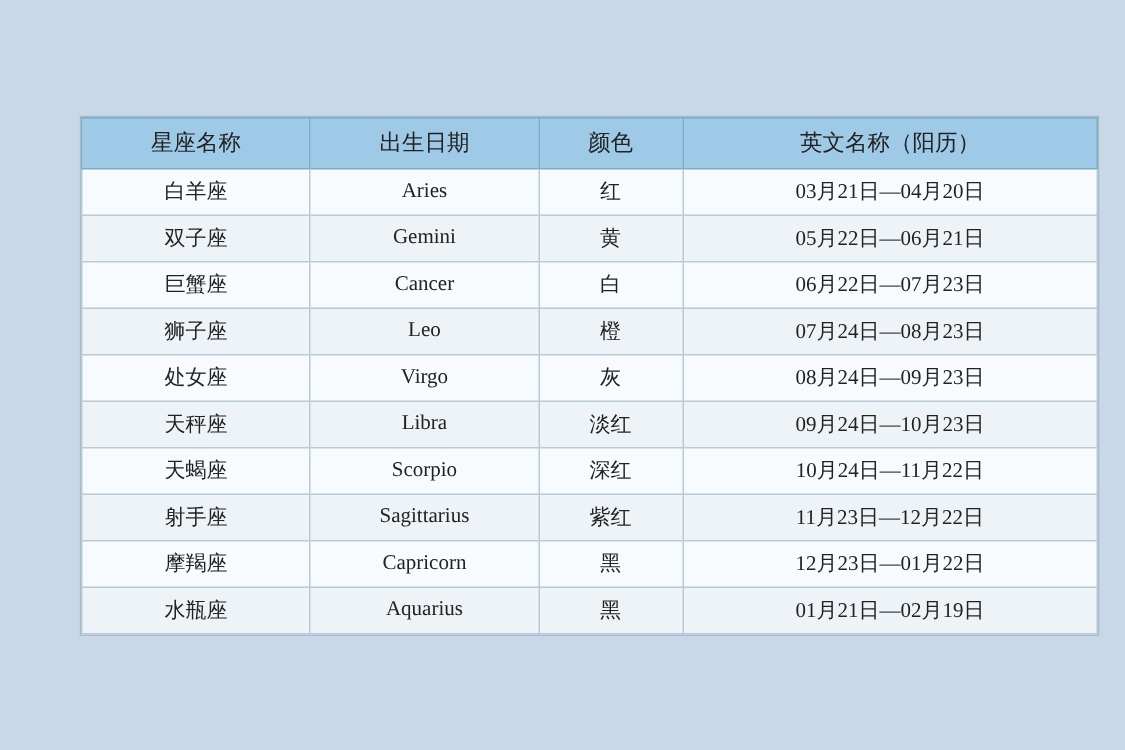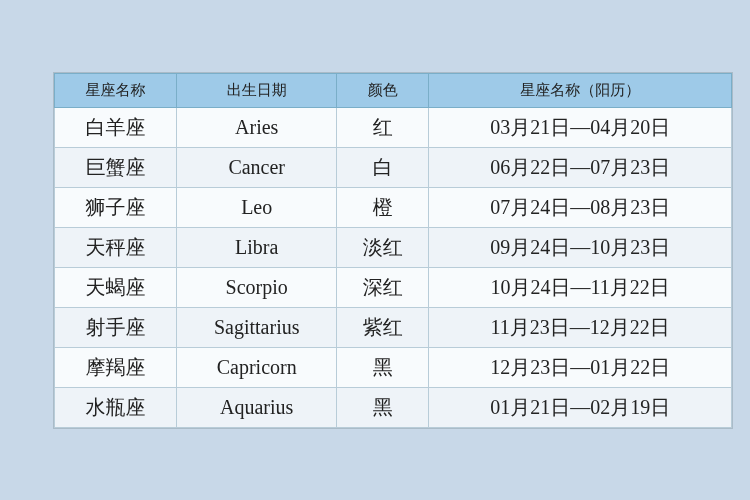--- a/index.html
+++ b/index.html
@@ -28,61 +28,73 @@
       padding: 7px 10px;
       text-align: center;
       font-size: 15px;
       font-weight: normal;
       color: #222;
     }
     tbody tr td {
       border: 1px solid #b8ccd8;
       padding: 6px 10px;
       text-align: center;
-      font-size: 20px;
+      font-size: 14px;
       color: #222;
       background-color: #f8fbfd;
     }
     tbody tr:nth-child(even) td {
       background-color: #eef3f8;
     }
   </style>
 </head>
 <body>
 
 <div class="table-container">
   <table>
     <thead>
       <tr>
 
       <th>星座名称</th>
           <th>出生日期</th>
           <th>颜色</th>
-          <th>星座名称（阳历）</th>
+          <th>英文名称（阳历）</th>
         </tr>
     </thead>
     <tbody>
 
     <tr>
           <td>白羊座</td>
           <td>Aries</td>
           <td>红</td>
           <td>03月21日—04月20日</td>
+        </tr>
+        <tr>
+          <td>双子座</td>
+          <td>Gemini</td>
+          <td>黄</td>
+          <td>05月22日—06月21日</td>
         </tr>
         <tr>
           <td>巨蟹座</td>
           <td>Cancer</td>
           <td>白</td>
           <td>06月22日—07月23日</td>
         </tr>
         <tr>
           <td>狮子座</td>
           <td>Leo</td>
           <td>橙</td>
           <td>07月24日—08月23日</td>
+        </tr>
+        <tr>
+          <td>处女座</td>
+          <td>Virgo</td>
+          <td>灰</td>
+          <td>08月24日—09月23日</td>
         </tr>
         <tr>
           <td>天秤座</td>
           <td>Libra</td>
           <td>淡红</td>
           <td>09月24日—10月23日</td>
         </tr>
         <tr>
           <td>天蝎座</td>
           <td>Scorpio</td>

